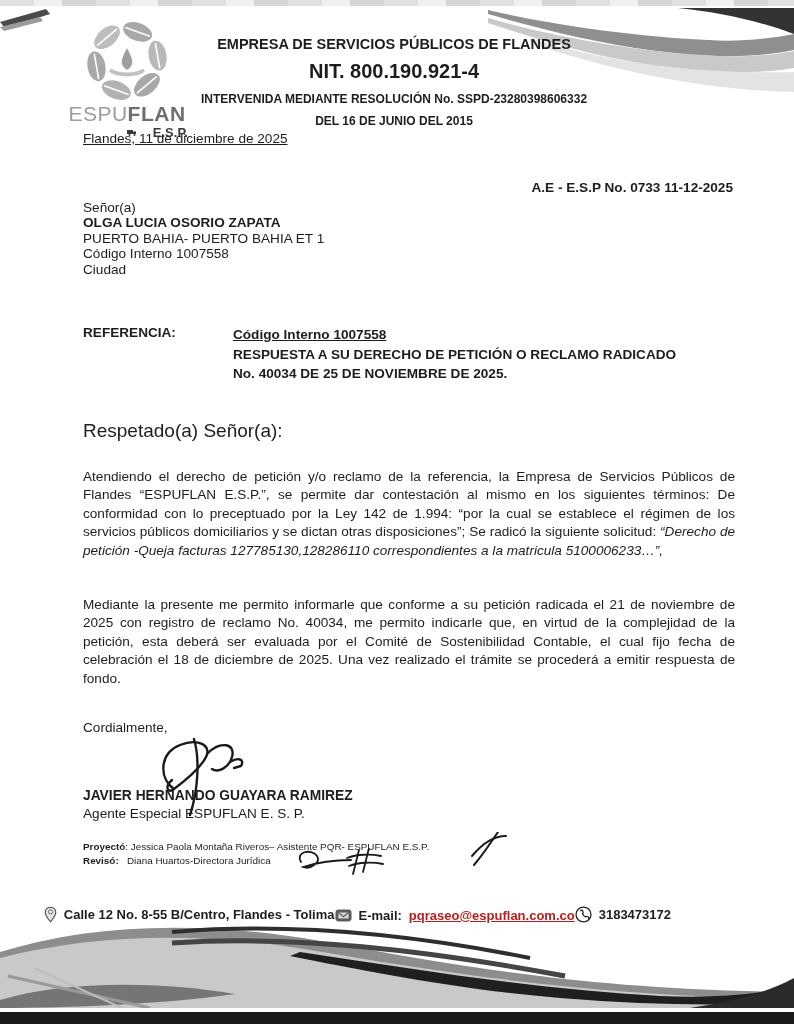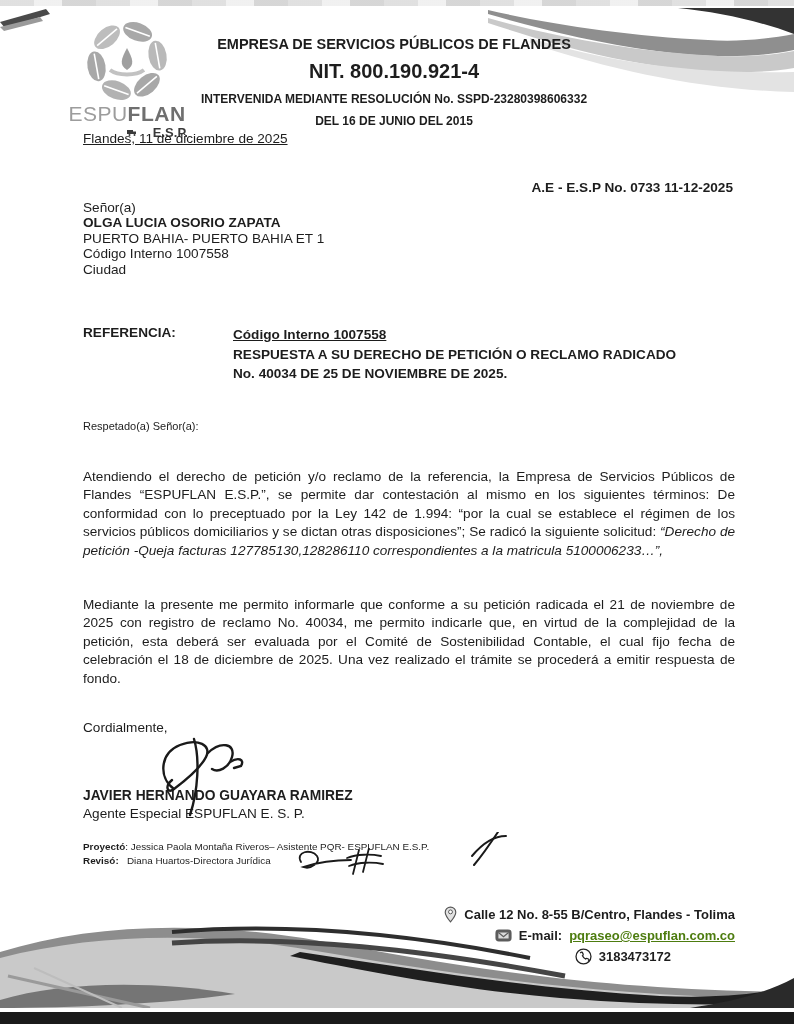--- a/index.html
+++ b/index.html
@@ -33,36 +33,36 @@
   .dateline{left:83px;top:131px;font-size:13.6px;text-decoration:underline;}
   .radicado{right:61px;top:180px;font-size:13.6px;font-weight:bold;}
 
   .recipient{left:83px;top:200px;font-size:13.6px;line-height:15.4px;}
   .recipient a{color:#1d1d1d;}
 
   .refblock{left:83px;top:325px;display:flex;font-size:13.6px;font-weight:bold;}
   .reflabel{width:150px;}
   .refcontent{width:502px;line-height:19.6px;}
 
-  .greeting{left:83px;top:420px;font-size:11px;}
+  .greeting{left:83px;top:420px;font-size:19px;}
   .para1{left:83px;top:468px;width:652px;}
   .para2{left:83px;top:596px;width:652px;}
   .closing{left:83px;top:720px;font-size:13.6px;}
 
   .signer-name{left:83px;top:788px;font-size:13.8px;font-weight:bold;}
   .signer-title{left:83px;top:806px;font-size:13.6px;}
 
   .footnotes{left:83px;top:840px;font-size:9.9px;line-height:13.8px;}
   .footnotes .lbl{font-weight:bold;}
 
-  .contact{right:59px;top:906px;display:flex;flex-direction:column;align-items:flex-end;
+  .contact{right:59px;top:906px;display:flex;flex-direction:row;align-items:flex-end;
            row-gap:5px;font-size:13px;font-weight:bold;z-index:3;}
   .contact-row{display:flex;align-items:center;gap:7px;white-space:nowrap;}
   .contact-row.phone{margin-right:64px;}
-  .contact a{color:#4d7c0f;}
+  .contact a{color:#b91c1c;}
 
   svg{display:block;}
   .sig{left:150px;top:733px;z-index:2;}
   .mark1{left:468px;top:832px;z-index:2;}
   .mark2{left:293px;top:848px;z-index:2;}
   .waves{left:0;top:908px;z-index:0;}
   .swoosh-tr{left:488px;top:6px;}
   .wedge-tl{left:0;top:7px;}
 </style>
 </head>

